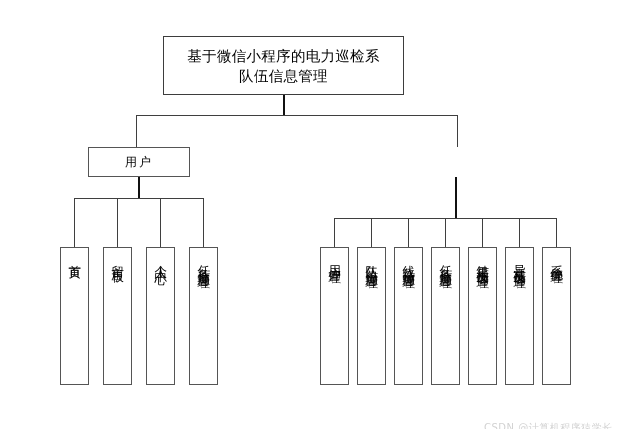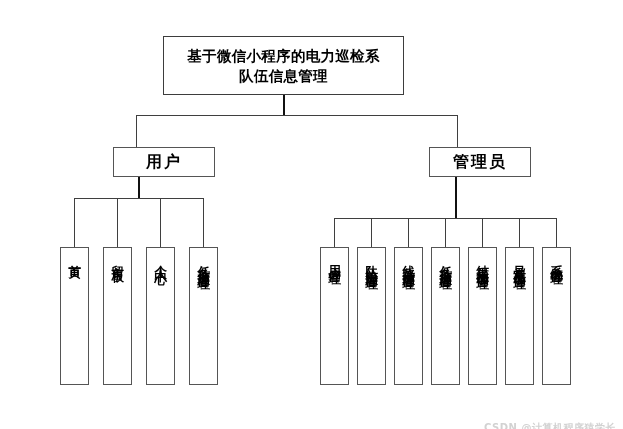--- a/index.html
+++ b/index.html
@@ -10,21 +10,20 @@
   }
   body {
     font-family: "DejaVu Sans", "Liberation Sans", sans-serif;
   }
   #canvas {
     position: relative;
     width: 623px;
     height: 429px;
     background: #ffffff;
     overflow: hidden;
-    font-weight: bold;
   }
   .node {
     position: absolute;
     box-sizing: border-box;
     border: 1px solid #4a4a4a;
     background: #ffffff;
     display: flex;
     align-items: center;
     justify-content: center;
     color: #000000;
@@ -32,24 +31,23 @@
   }
   .node-root {
     border-color: #3d3d3d;
     font-size: 14.5px;
     line-height: 1.38;
     text-align: center;
     padding: 0 4px;
     letter-spacing: 0.3px;
   }
   .node-mid {
-    font-size: 16px;
+    font-size: 12px;
     letter-spacing: 2px;
     border-color: #555555;
-    margin-left: 25px;
   }
   .node-leaf {
     font-size: 12.5px;
     border-color: #555555;
     align-items: flex-start;
     padding-top: 7px;
   }
   .vtext {
     writing-mode: vertical-rl;
     text-orientation: upright;
@@ -92,23 +90,20 @@
 
   <div class="line line-h" style="left:136px; top:115px; width:322px;"></div>
 
   <div class="line line-v" style="left:136px; top:115px; height:32px;"></div>
   <div class="line line-v" style="left:457px; top:115px; height:32px;"></div>
 
   <div class="node node-mid" style="left:88px; top:147px; width:102px; height:30px;">
     <span>用户</span>
   </div>
 
-  <div class="node node-mid" style="left:404px; top:147px; width:102px; height:30px;">
-    <span>管理员</span>
-  </div>
 
   <div class="line line-v line-thick" style="left:138px; top:177px; height:22px;"></div>
   <div class="line line-h" style="left:74px; top:198px; width:130px;"></div>
   <div class="line line-v" style="left:74px; top:198px; height:49px;"></div>
   <div class="line line-v" style="left:117px; top:198px; height:49px;"></div>
   <div class="line line-v" style="left:160px; top:198px; height:49px;"></div>
   <div class="line line-v" style="left:203px; top:198px; height:49px;"></div>
 
   <div class="node node-leaf" style="left:60px; top:247px; width:29px; height:138px;">
     <span class="vtext">首页</span>

